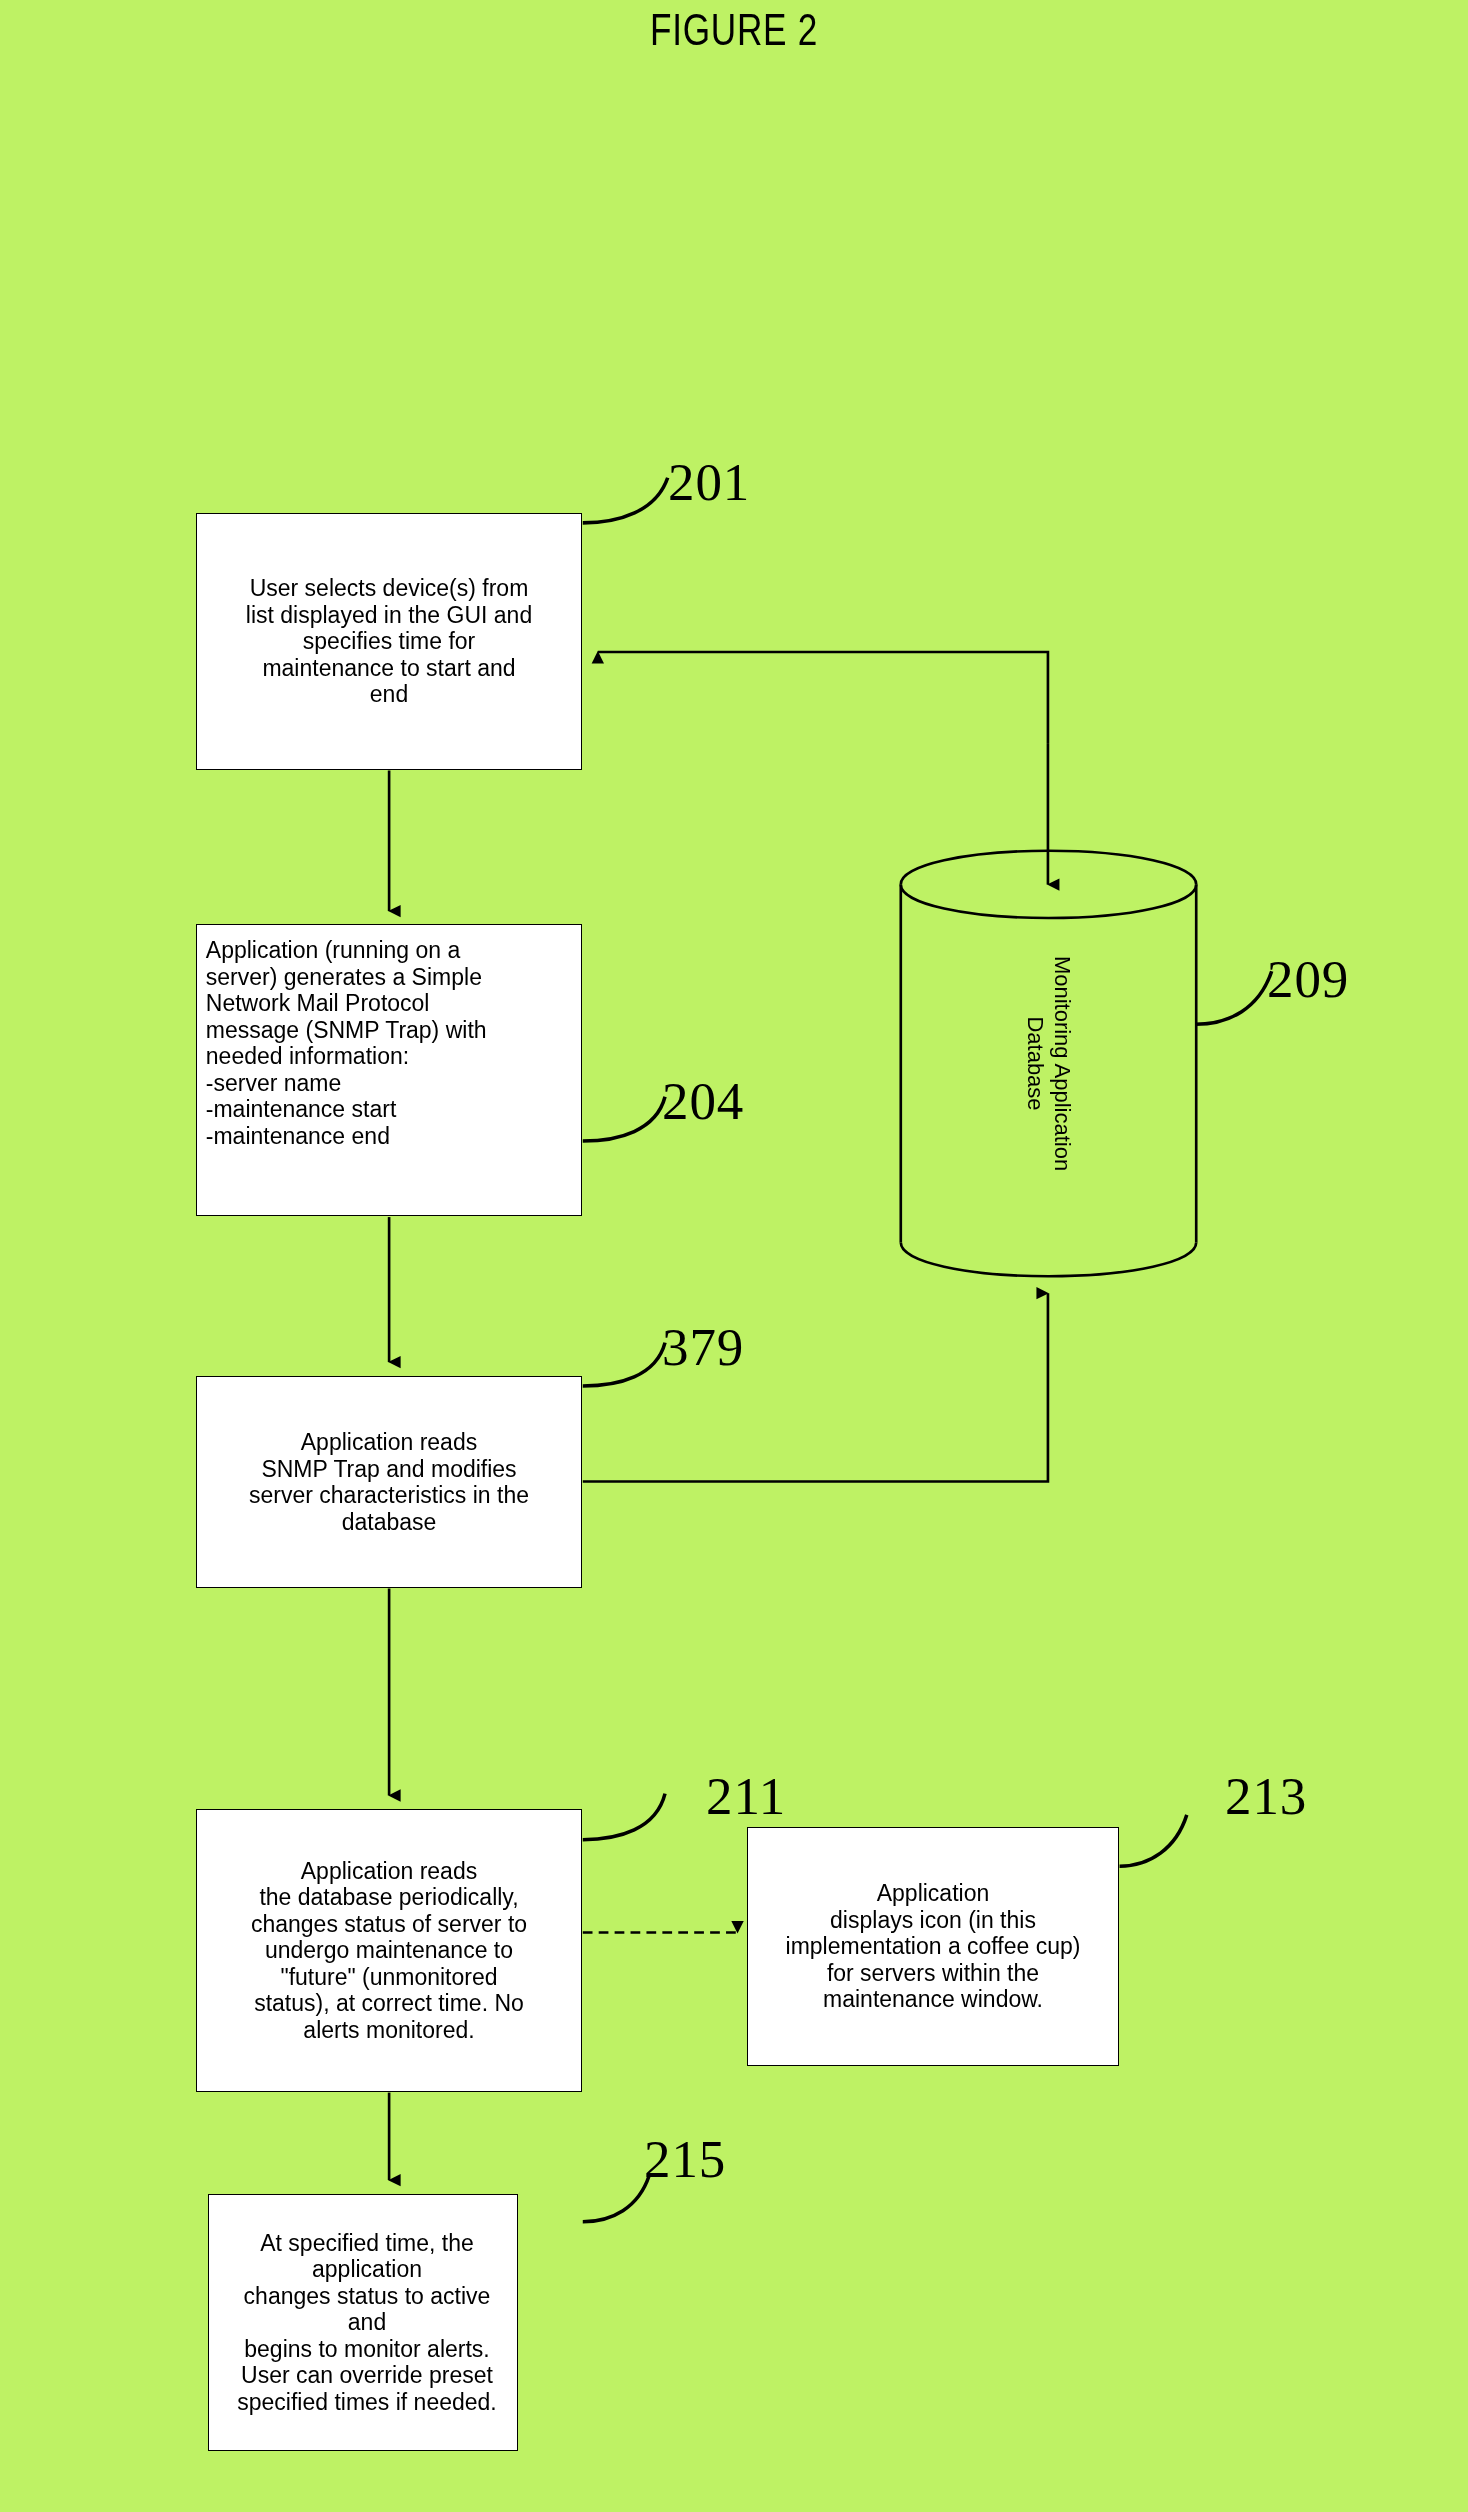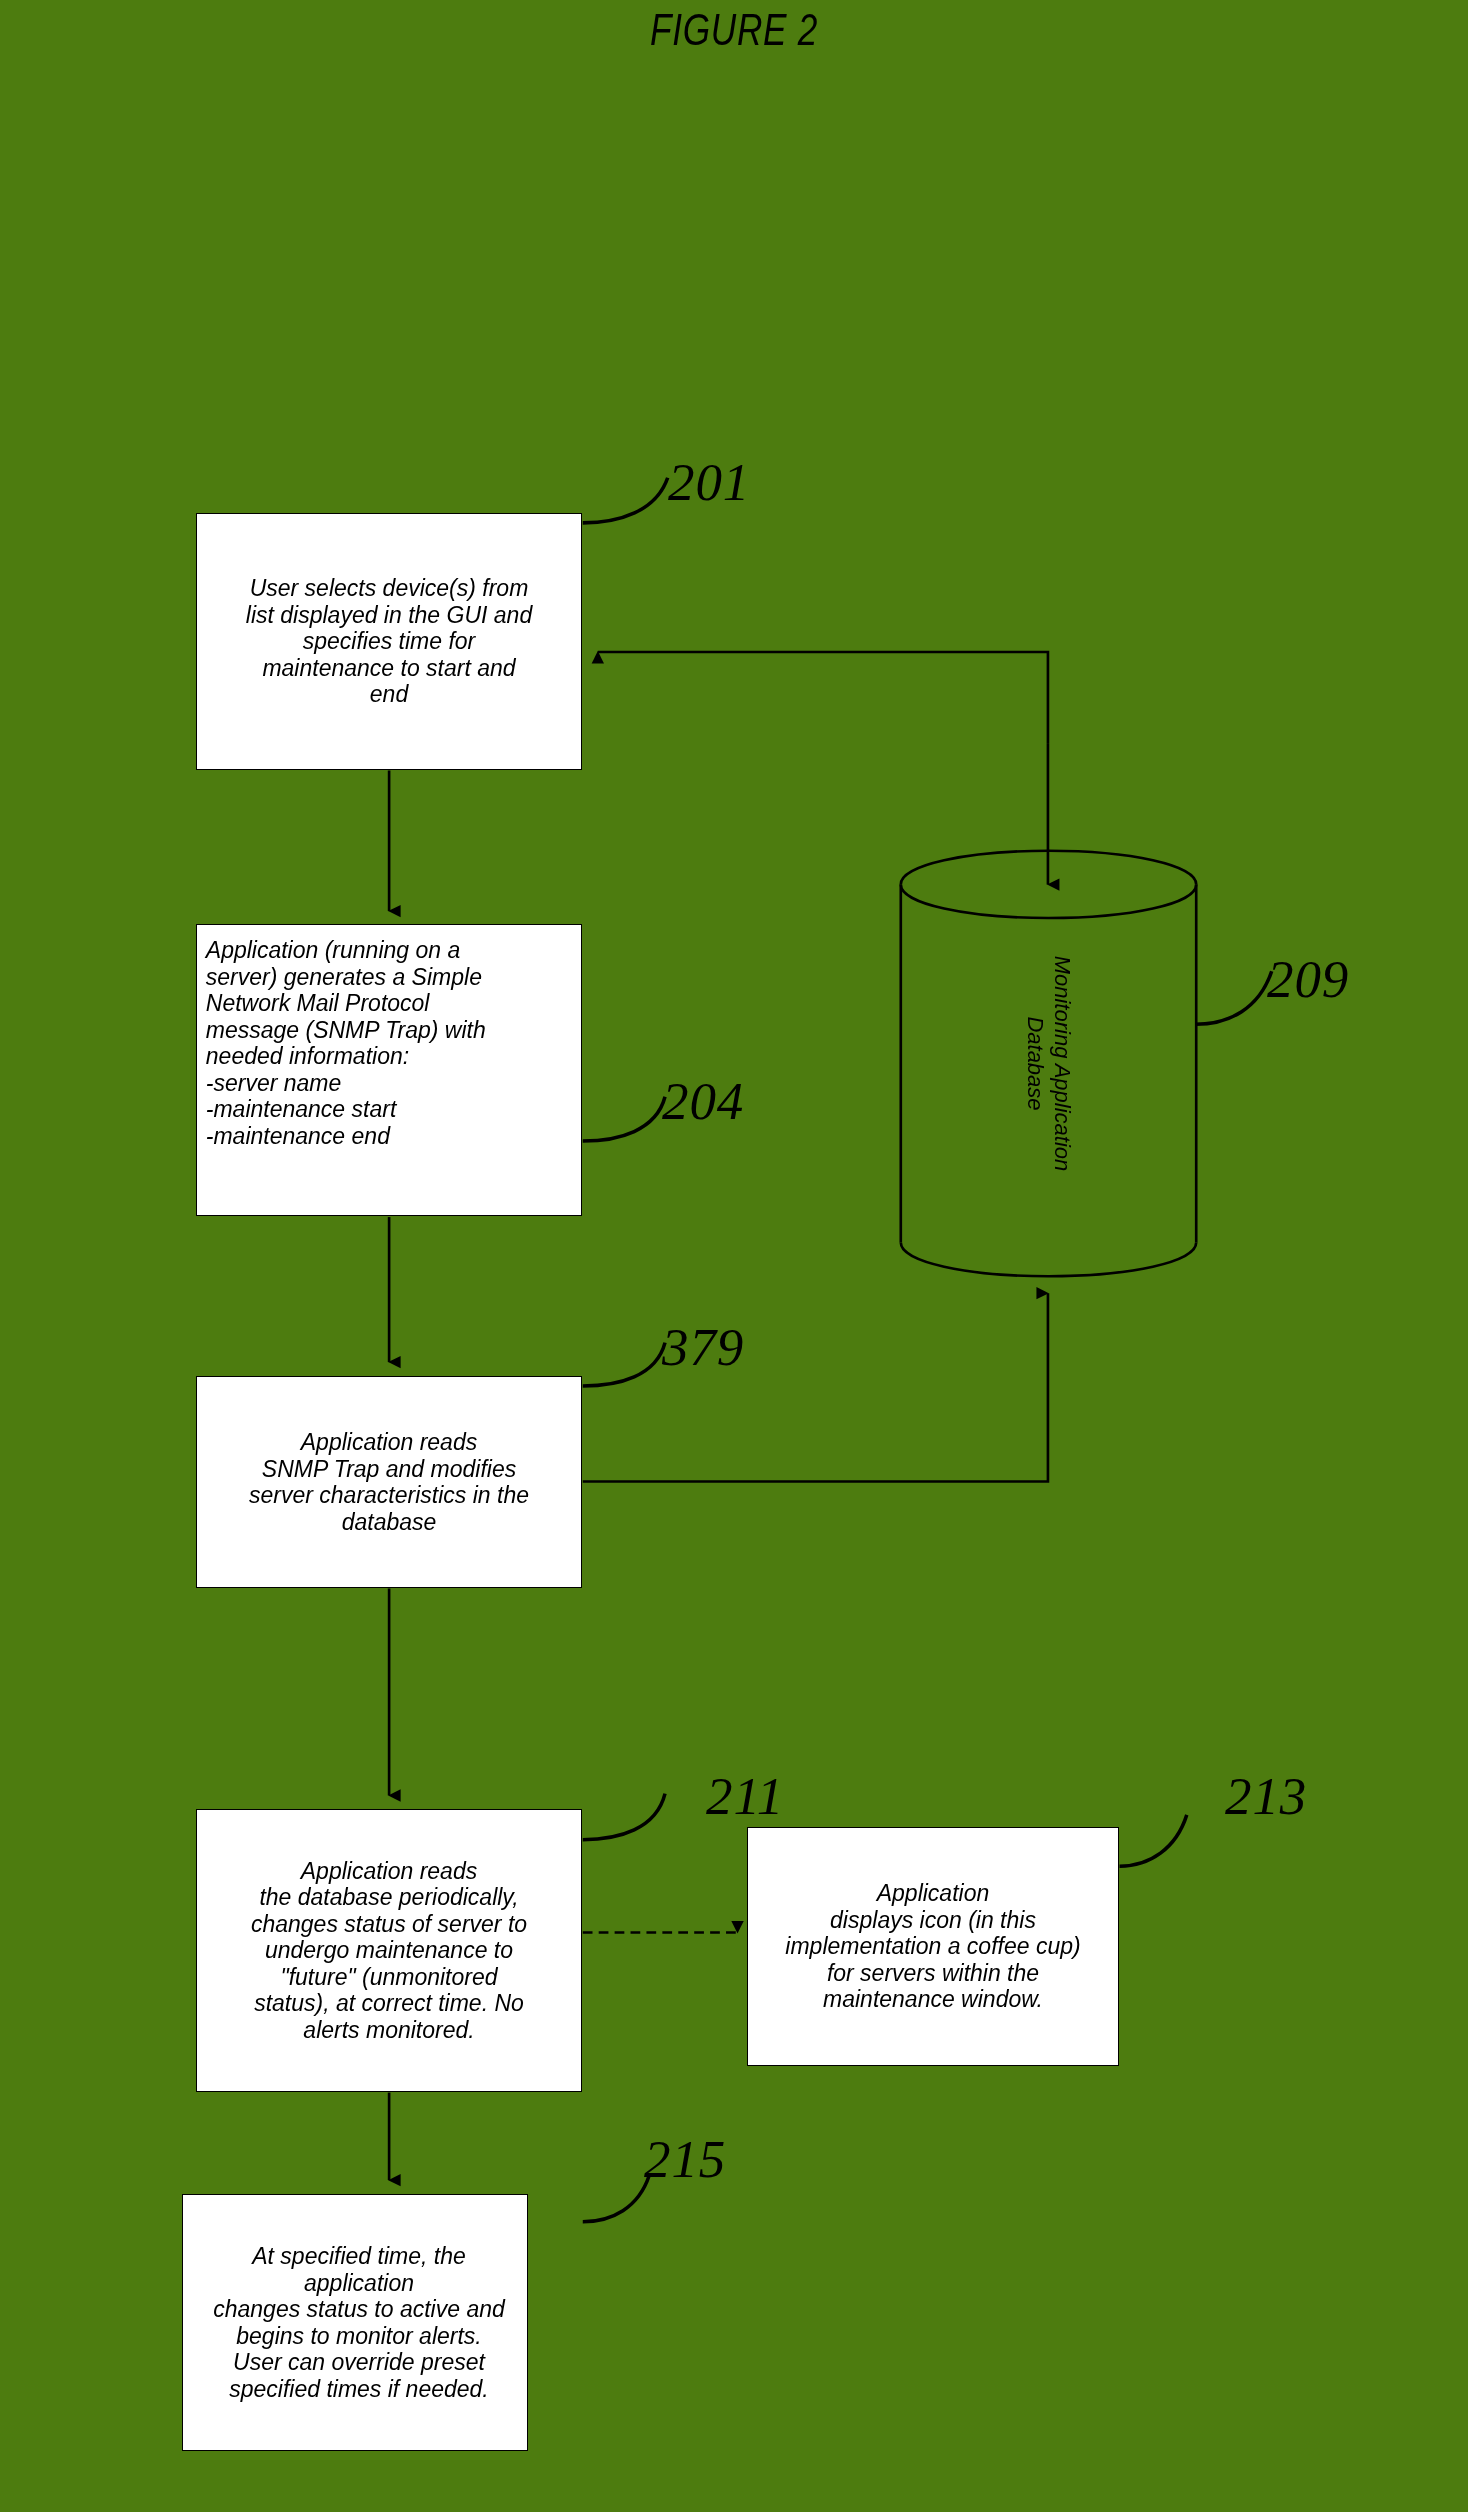--- a/index.html
+++ b/index.html
@@ -9,23 +9,22 @@
     background: #ffffff;
   }
   body {
     font-family: "Liberation Sans", sans-serif;
     color: #000000;
   }
   #page {
     position: relative;
     width: 1468px;
     height: 2512px;
-    background: #4d7c0f;
+    background: #bef264;
     overflow: hidden;
-    font-style: italic;
   }
 
   
   #figure-title {
     position: absolute;
     left: 0;
     top: 5.3px;
     width: 1468px;
     text-align: center;
     font-family: "Liberation Sans", sans-serif;
@@ -62,21 +61,21 @@
   .proc-box.left-align .btext {
     text-align: left;
     padding: 12.4px 8.8px 0 8.8px;
   }
 
   #box-201 { left: 196px; top: 513px; width: 386px; height: 257px; }
   #box-204 { left: 196px; top: 924px; width: 386px; height: 292px; }
   #box-207 { left: 196px; top: 1376px; width: 386px; height: 212px; }
   #box-211 { left: 196px; top: 1809px; width: 386px; height: 283px; }
   #box-213 { left: 747px; top: 1827px; width: 372px; height: 239px; }
-  #box-215 { left: 182px; top: 2194px; width: 346px; height: 257px; padding-left: 8px; }
+  #box-215 { left: 208px; top: 2194px; width: 310px; height: 257px; padding-left: 8px; }
 
   
   #db-cylinder {
     position: absolute;
     left: 898px;
     top: 849px;
     width: 301px;
     height: 429px;
   }
   #db-cylinder svg { display: block; }

